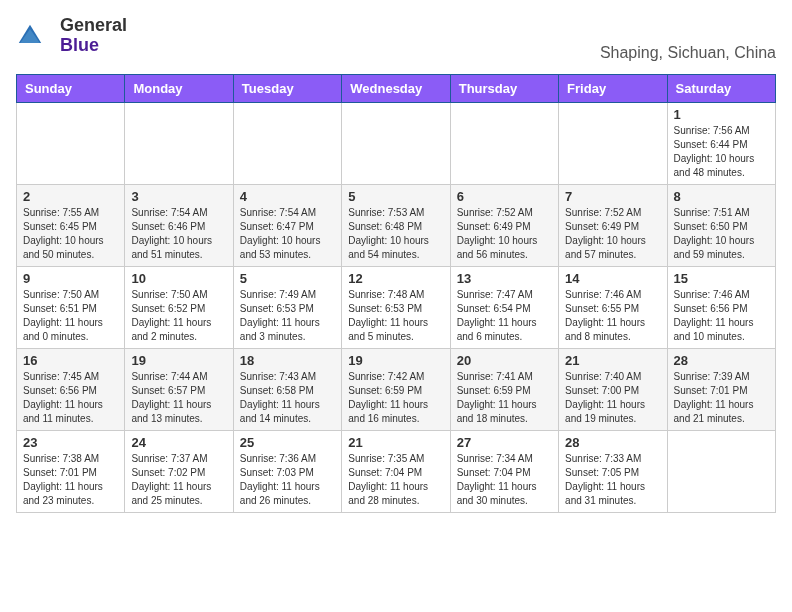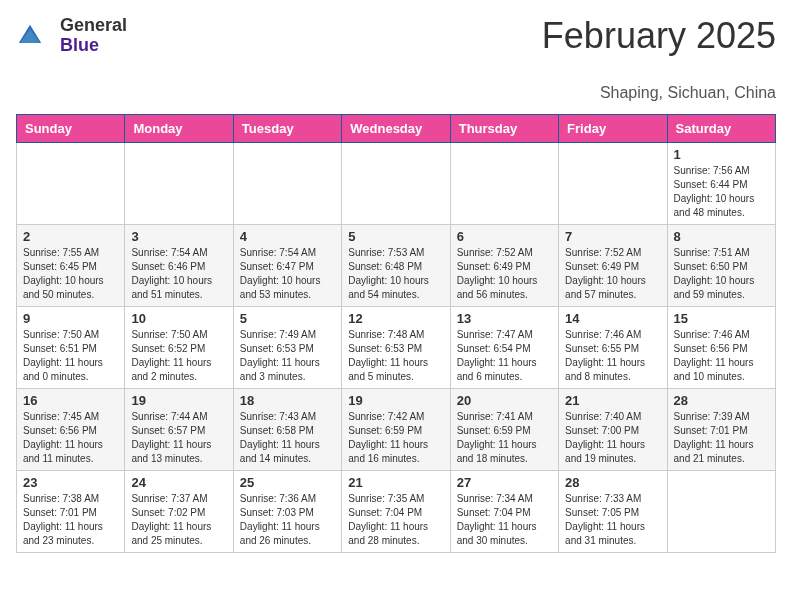--- a/index.html
+++ b/index.html
@@ -53,21 +53,21 @@
       font-size: 16px;
       color: #555;
       margin-top: 28px;
     }
     .calendar {
       width: 100%;
       border-collapse: collapse;
       border: 1px solid #ccc;
     }
     .calendar th {
-      background-color: #ec4899;
+      background-color: #8b5cf6;
       color: #fff;
       text-align: left;
       padding: 6px 8px;
       font-size: 13px;
       font-weight: bold;
       border: 1px solid #1e5a99;
     }
     .calendar td {
       vertical-align: top;
       border: 1px solid #ccc;
@@ -104,21 +104,20 @@
     <svg class="logo-icon" viewBox="0 0 40 40" xmlns="http://www.w3.org/2000/svg">
       <polygon points="20,4 36,30 4,30" fill="#2a6fb5"></polygon>
       <polygon points="20,10 34,30 6,30" fill="#5a9fd4" opacity="0.5"></polygon>
     </svg>
     <div class="logo-text">
       <span class="logo-general">General</span>
       <span class="logo-blue">Blue</span>
     </div>
   </div>
   <div class="title-block">
-    <div class="month-title">February 2025</div>
     <div class="location">Shaping, Sichuan, China</div>
   </div>
 </div>
 
 <table class="calendar">
   <thead>
     <tr>
     <th>Sunday</th>
         <th>Monday</th>
         <th>Tuesday</th>

